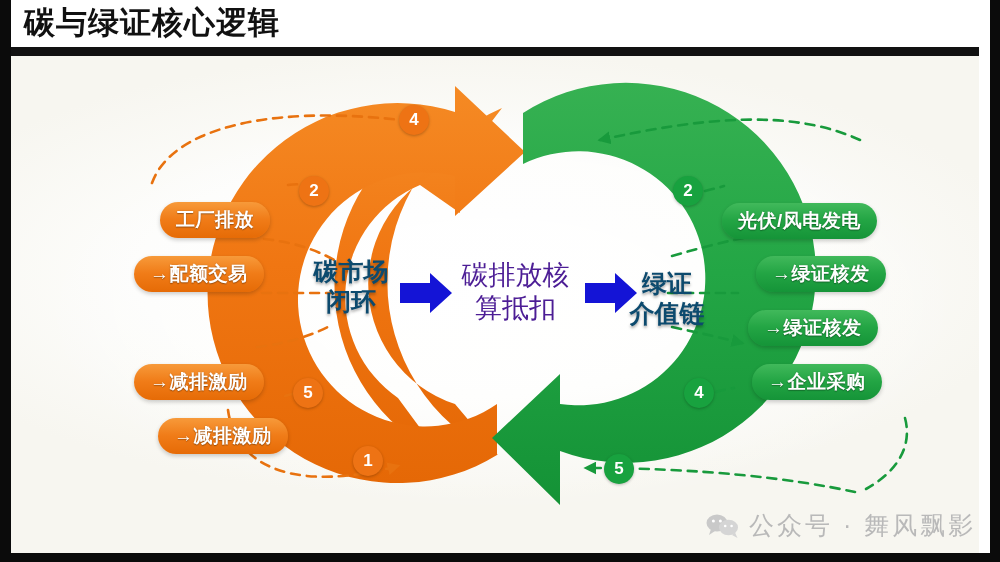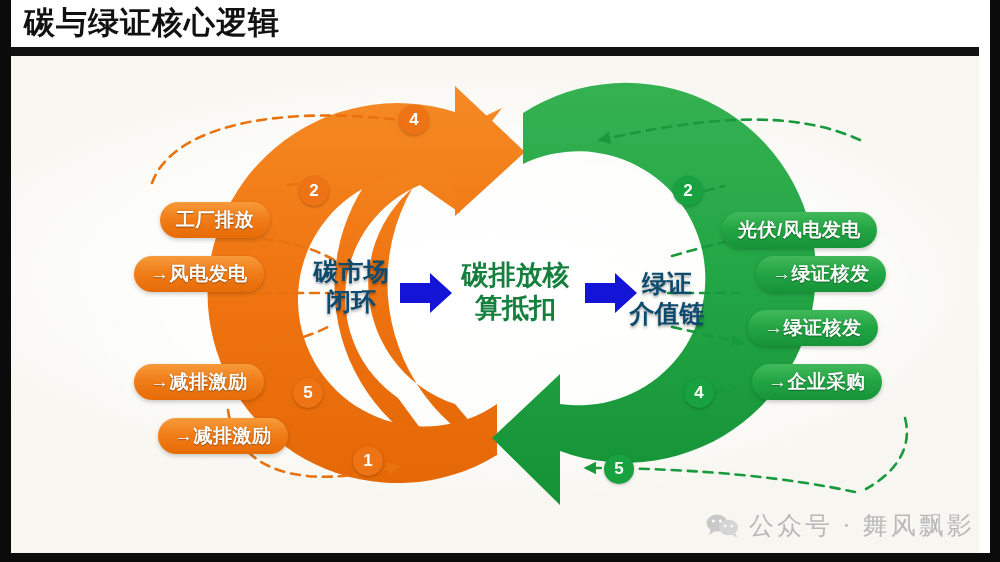--- a/index.html
+++ b/index.html
@@ -72,29 +72,29 @@
   
   .ring-label{
     position:absolute;text-align:center;color:#0c4a6e;
     font-weight:bold;font-size:25px;line-height:30px;
     text-shadow:0 2px 3px rgba(0,0,0,.35);
     white-space:pre-line;
   }
   
   .center-label{
     position:absolute;text-align:center;
-    color:#15803d;font-weight:bold;font-size:27px;line-height:33px;
+    color:#4c1d95;font-weight:normal;font-size:27px;line-height:33px;
     white-space:pre-line;
     text-shadow:0 1px 0 rgba(255,255,255,.7);
   }
 
   
   .watermark{
     position:absolute;display:flex;align-items:center;gap:9px;
-    color:#b9b9b9;font-size:25px;letter-spacing:3px;font-weight:normal;font-family:Liberation Serif, serif;
+    color:#b9b9b9;font-size:25px;letter-spacing:3px;font-weight:normal;
   }
   .wm-text{color:#b9b9b9;}
 </style>
 </head>
 <body>
 
 <div id="slide">
 
   <div class="title">碳与绿证核心逻辑</div>
   <div class="rule-top"></div>
@@ -197,30 +197,30 @@
   <div class="ring-label" style="left:612px;top:268px;width:110px;">绿证
 介值链</div>
 
   <div class="center-label" style="left:438px;top:259px;width:155px;">碳排放核
 算抵扣</div>
 
   <div class="pill orange" style="left:160px;top:167px;">
     <span>工厂排放</span>
   </div>
   <div class="pill orange" style="left:134px;top:221px;">
-    <span>→风电发电</span>
+    <span>→配额交易</span>
   </div>
   <div class="pill orange" style="left:134px;top:329px;">
     <span>→减排激励</span>
   </div>
   <div class="pill orange" style="left:158px;top:383px;">
     <span>→减排激励</span>
   </div>
 
-  <div class="pill green" style="left:722px;top:177px;">
+  <div class="pill green" style="left:722px;top:168px;">
     <span>光伏/风电发电</span>
   </div>
   <div class="pill green" style="left:756px;top:221px;">
     <span>→绿证核发</span>
   </div>
   <div class="pill green" style="left:748px;top:275px;">
     <span>→绿证核发</span>
   </div>
   <div class="pill green" style="left:752px;top:329px;">
     <span>→企业采购</span>

